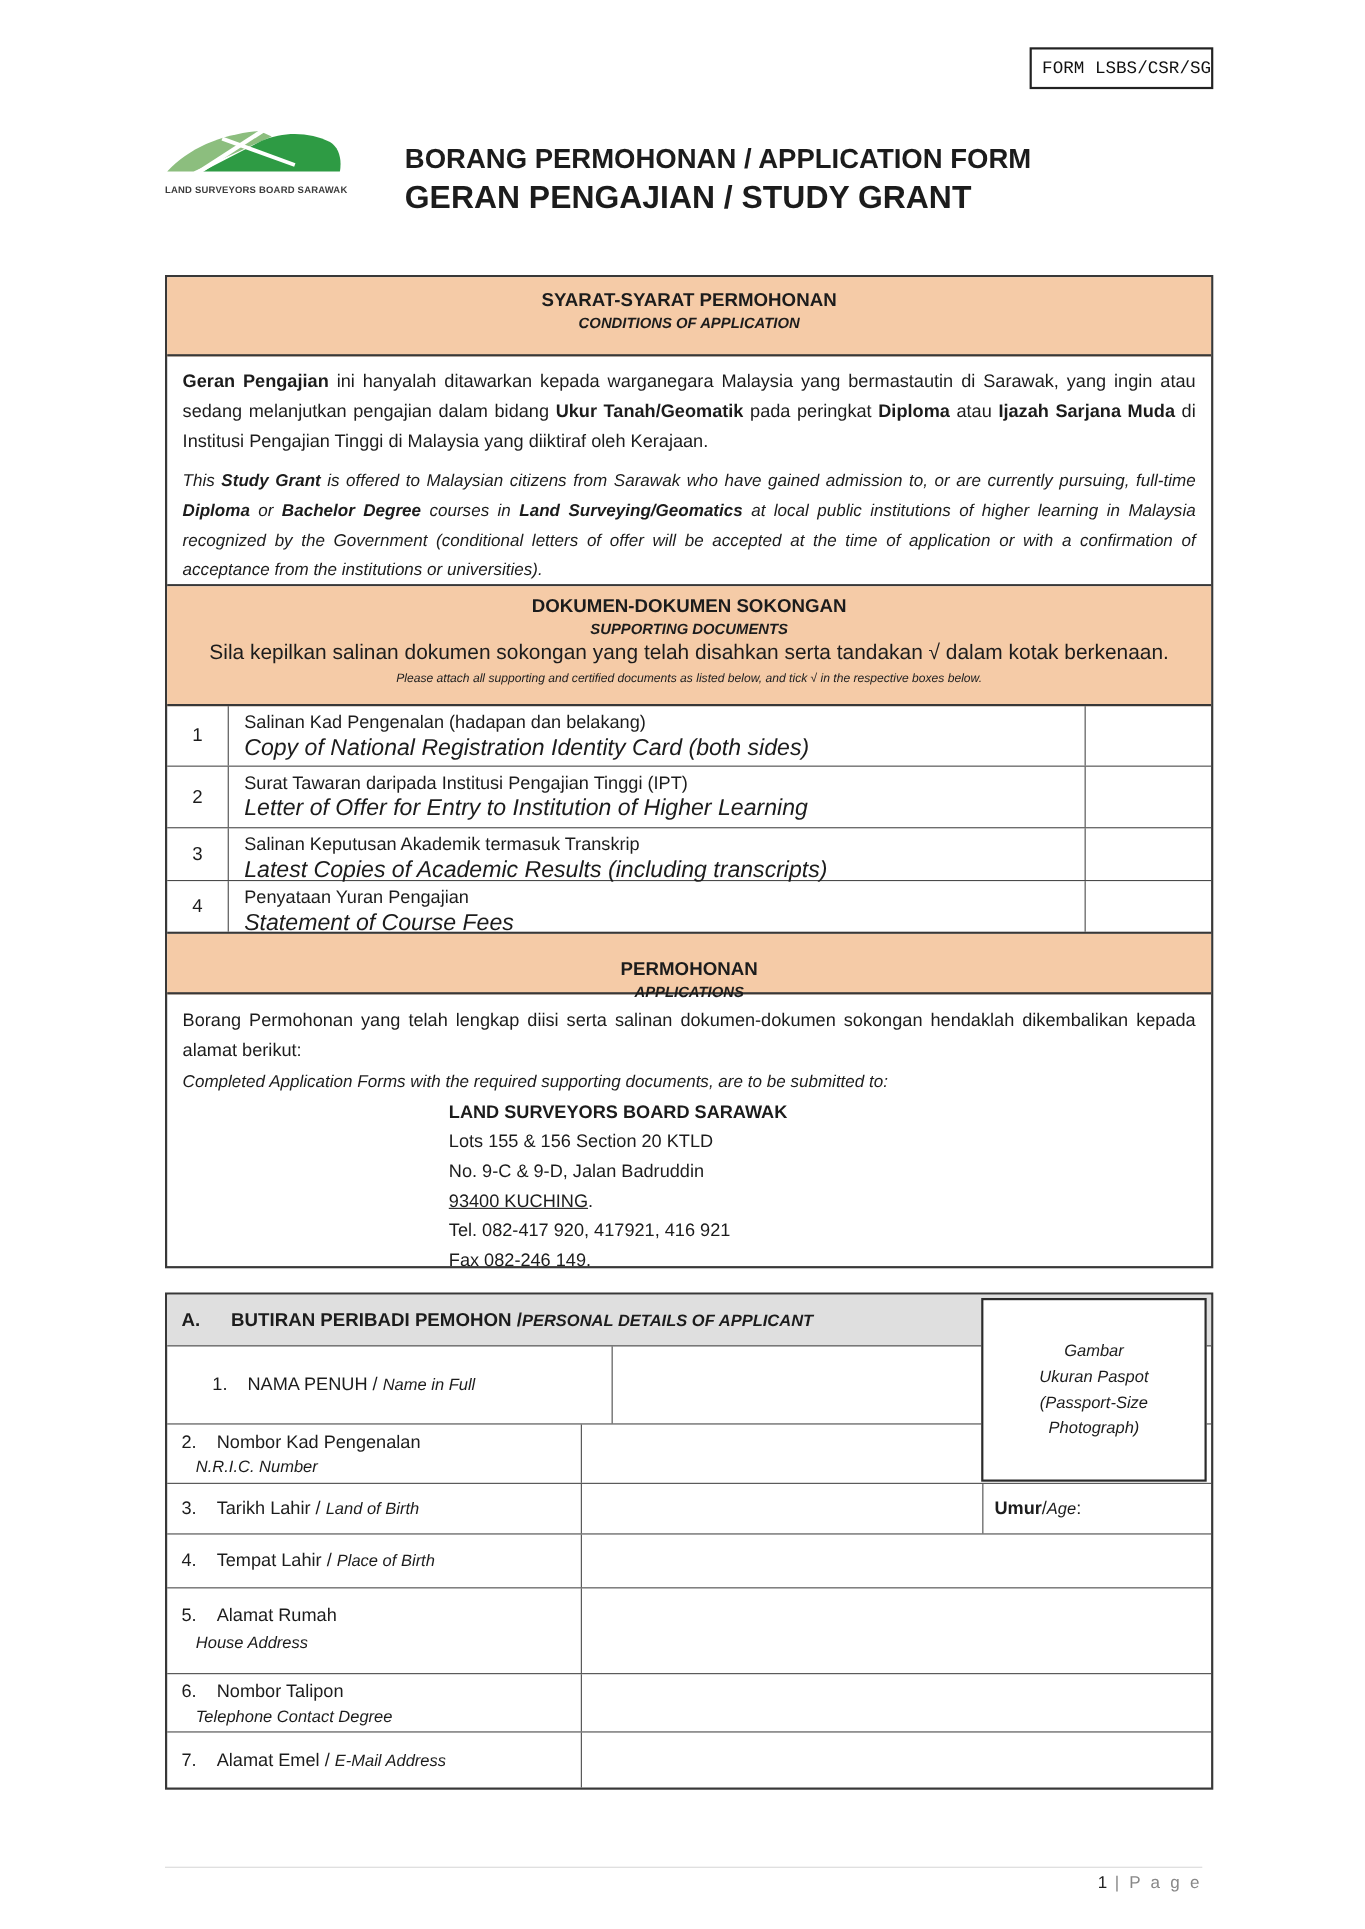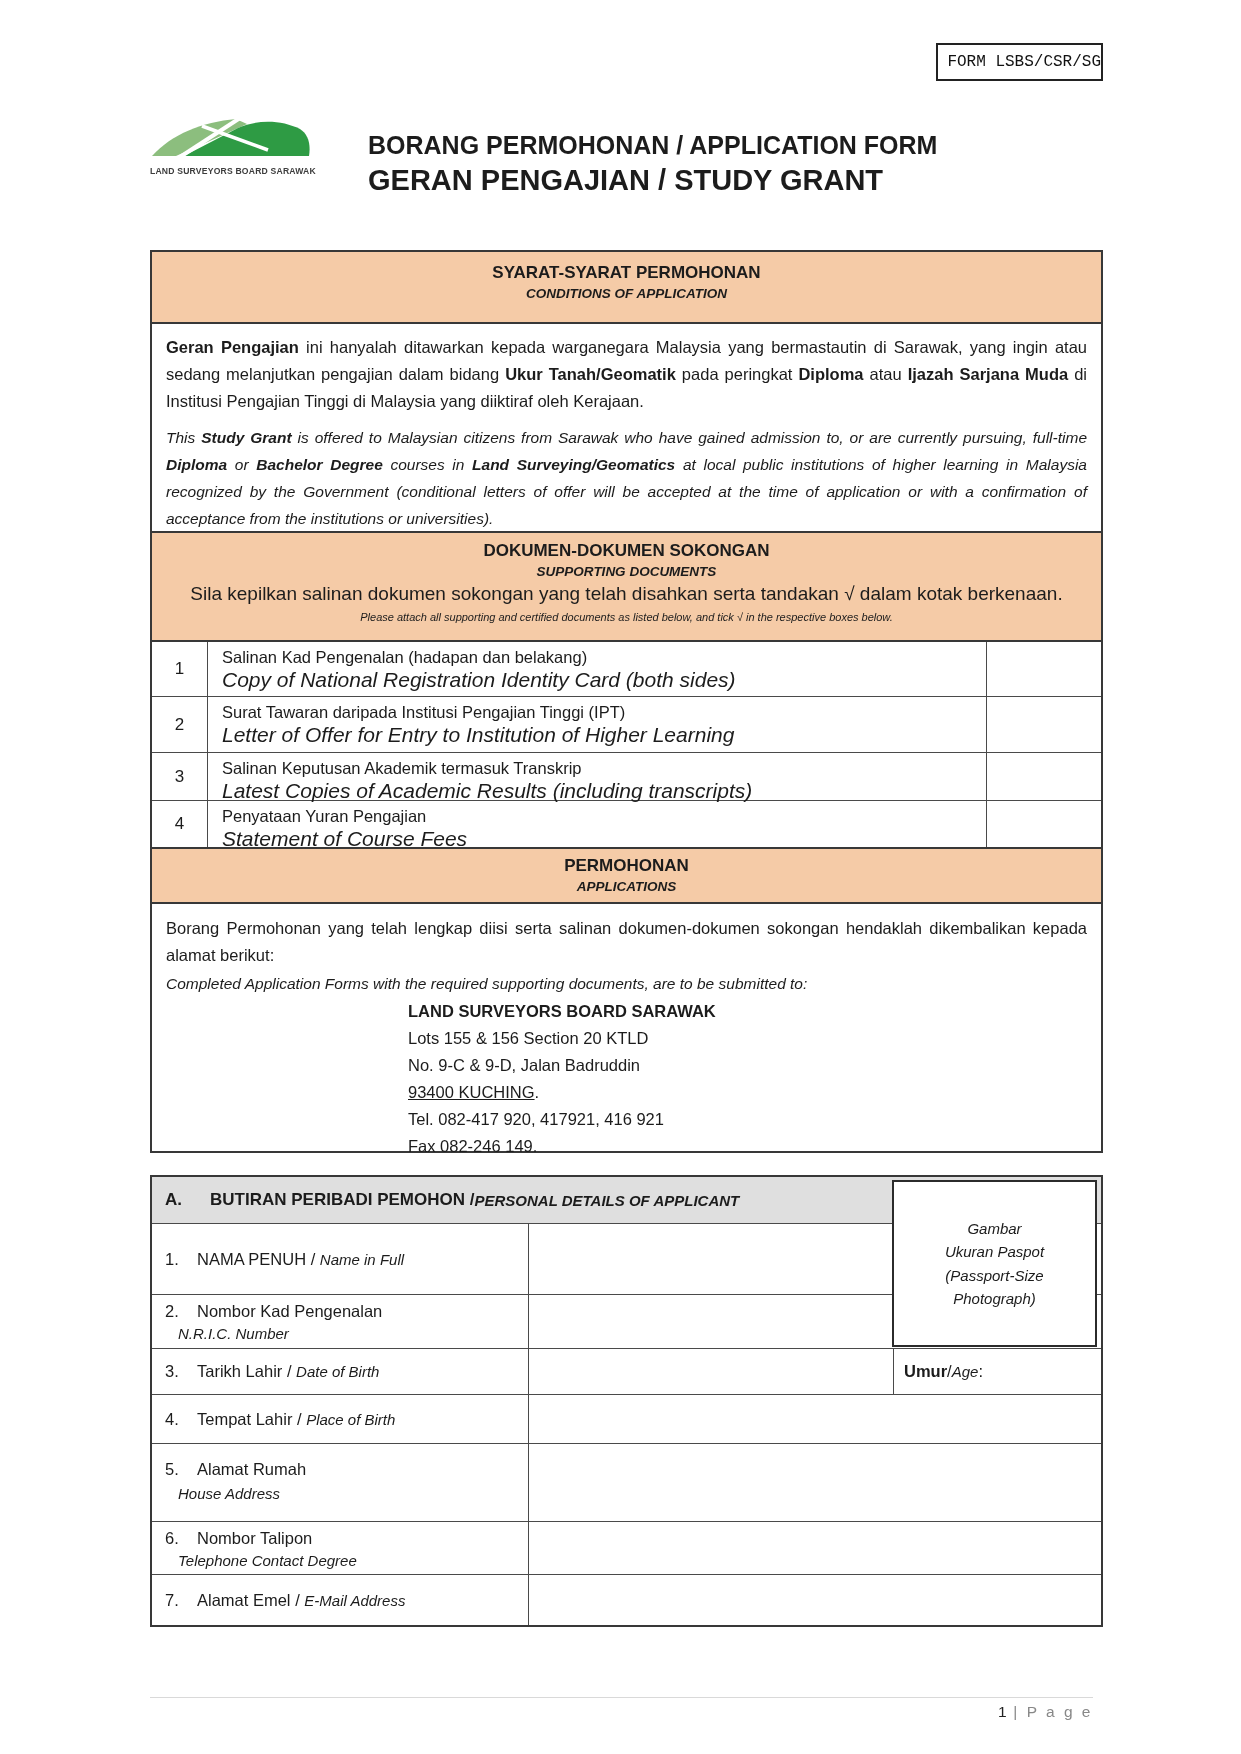--- a/index.html
+++ b/index.html
@@ -36,42 +36,42 @@
   .note-ms{font-size:19px;line-height:24px;}
   .note-en{font-size:11px;line-height:22px;font-style:italic;}
   .docrow{display:flex;box-sizing:border-box;border-bottom:1.5px solid #4a4a4a;}
   .docrow.h55{height:55px;} .docrow.h56{height:56px;} .docrow.h48{height:48px;}
   .docrow.last{border-bottom:2px solid #383838;}
   .dnum{width:56px;box-sizing:border-box;border-right:1.5px solid #4a4a4a;display:flex;align-items:center;justify-content:center;font-size:17px;}
   .ddesc{flex:1;box-sizing:border-box;border-right:1.5px solid #4a4a4a;padding:3px 8px 0 14px;}
   .ddesc .ms{font-size:16.5px;line-height:24px;display:block;}
   .ddesc .en{font-size:21px;line-height:21px;font-style:italic;display:block;}
   .dtick{width:114px;box-sizing:border-box;}
-  .hdr3{height:55px;padding-top:5px;}
+  .hdr3{height:55px;padding-top:20px;}
   .body2{height:247px;box-sizing:border-box;padding:11px 14px 0 14px;}
   .addr{margin-left:242px;font-size:16.5px;line-height:27px;margin-top:1px;}
 
   
   .tA{position:absolute;left:150px;top:1175px;width:953px;border:2px solid #383838;box-sizing:border-box;}
   .ahdr{height:47px;background:#DFDFDF;box-sizing:border-box;border-bottom:1.5px solid #4a4a4a;
         display:flex;align-items:center;padding-left:13px;}
   .ahdr .sec{font-weight:bold;font-size:17px;width:45px;}
   .ahdr .tms{font-weight:bold;font-size:17px;}
   .ahdr .ten{font-weight:bold;font-style:italic;font-size:15px;}
   .arow{display:flex;box-sizing:border-box;border-bottom:1.5px solid #4a4a4a;}
   .arow.last{border-bottom:none;}
   .alabel{width:377px;box-sizing:border-box;border-right:1.5px solid #4a4a4a;padding-left:13px;}
   .alabel .no{display:inline-block;width:32px;}
   .lms{font-size:16.5px;}
   .len{font-size:15px;font-style:italic;}
   .center-v{display:flex;flex-direction:column;justify-content:center;}
   .two-line{padding-top:7px;}
   .line2{padding-left:45px;margin-top:4px;}
   .avalue{flex:1;}
-  .r1{height:71px;} .r2{height:54px;} .r3{height:46px;} .r4{height:49px;}
+  .r1{height:71px;padding-left:28px;} .r2{height:54px;} .r3{height:46px;} .r4{height:49px;}
   .r5{height:78px;} .r6{height:53px;} .r7{height:50px;}
   .aval-mid{width:365px;box-sizing:border-box;border-right:1.5px solid #4a4a4a;}
   .umur{flex:1;display:flex;align-items:center;padding-left:10px;font-size:16.5px;}
 
   
   .photo{position:absolute;left:892px;top:1180px;width:205px;height:167px;background:#fff;
          border:2.5px solid #2b2b2b;box-sizing:border-box;display:flex;flex-direction:column;
          justify-content:center;text-align:center;font-style:italic;font-size:15px;line-height:23.5px;color:#1c1c1c;}
 
   
@@ -194,21 +194,21 @@
     <div class="arow r2">
       <div class="alabel two-line">
         <div><span class="no lms">2.</span><span class="lms">Nombor Kad Pengenalan</span></div>
         <div class="line2" style="padding-left:13px"><span class="len">N.R.I.C. Number</span></div>
       </div>
       <div class="avalue"></div>
     </div>
 
     <div class="arow r3">
       <div class="alabel center-v">
-        <div><span class="no lms">3.</span><span class="lms">Tarikh Lahir </span><span class="lms">/ </span><span class="len">Date of Birth</span></div>
+        <div><span class="no lms">3.</span><span class="lms">Tarikh Lahir </span><span class="lms">/ </span><span class="len">Land of Birth</span></div>
       </div>
       <div class="aval-mid"></div>
       <div class="umur">
         <span class="b">Umur</span>
           <span> / </span>
           <span class="len">Age</span>
           <span> :</span>
       </div>
     </div>
 

